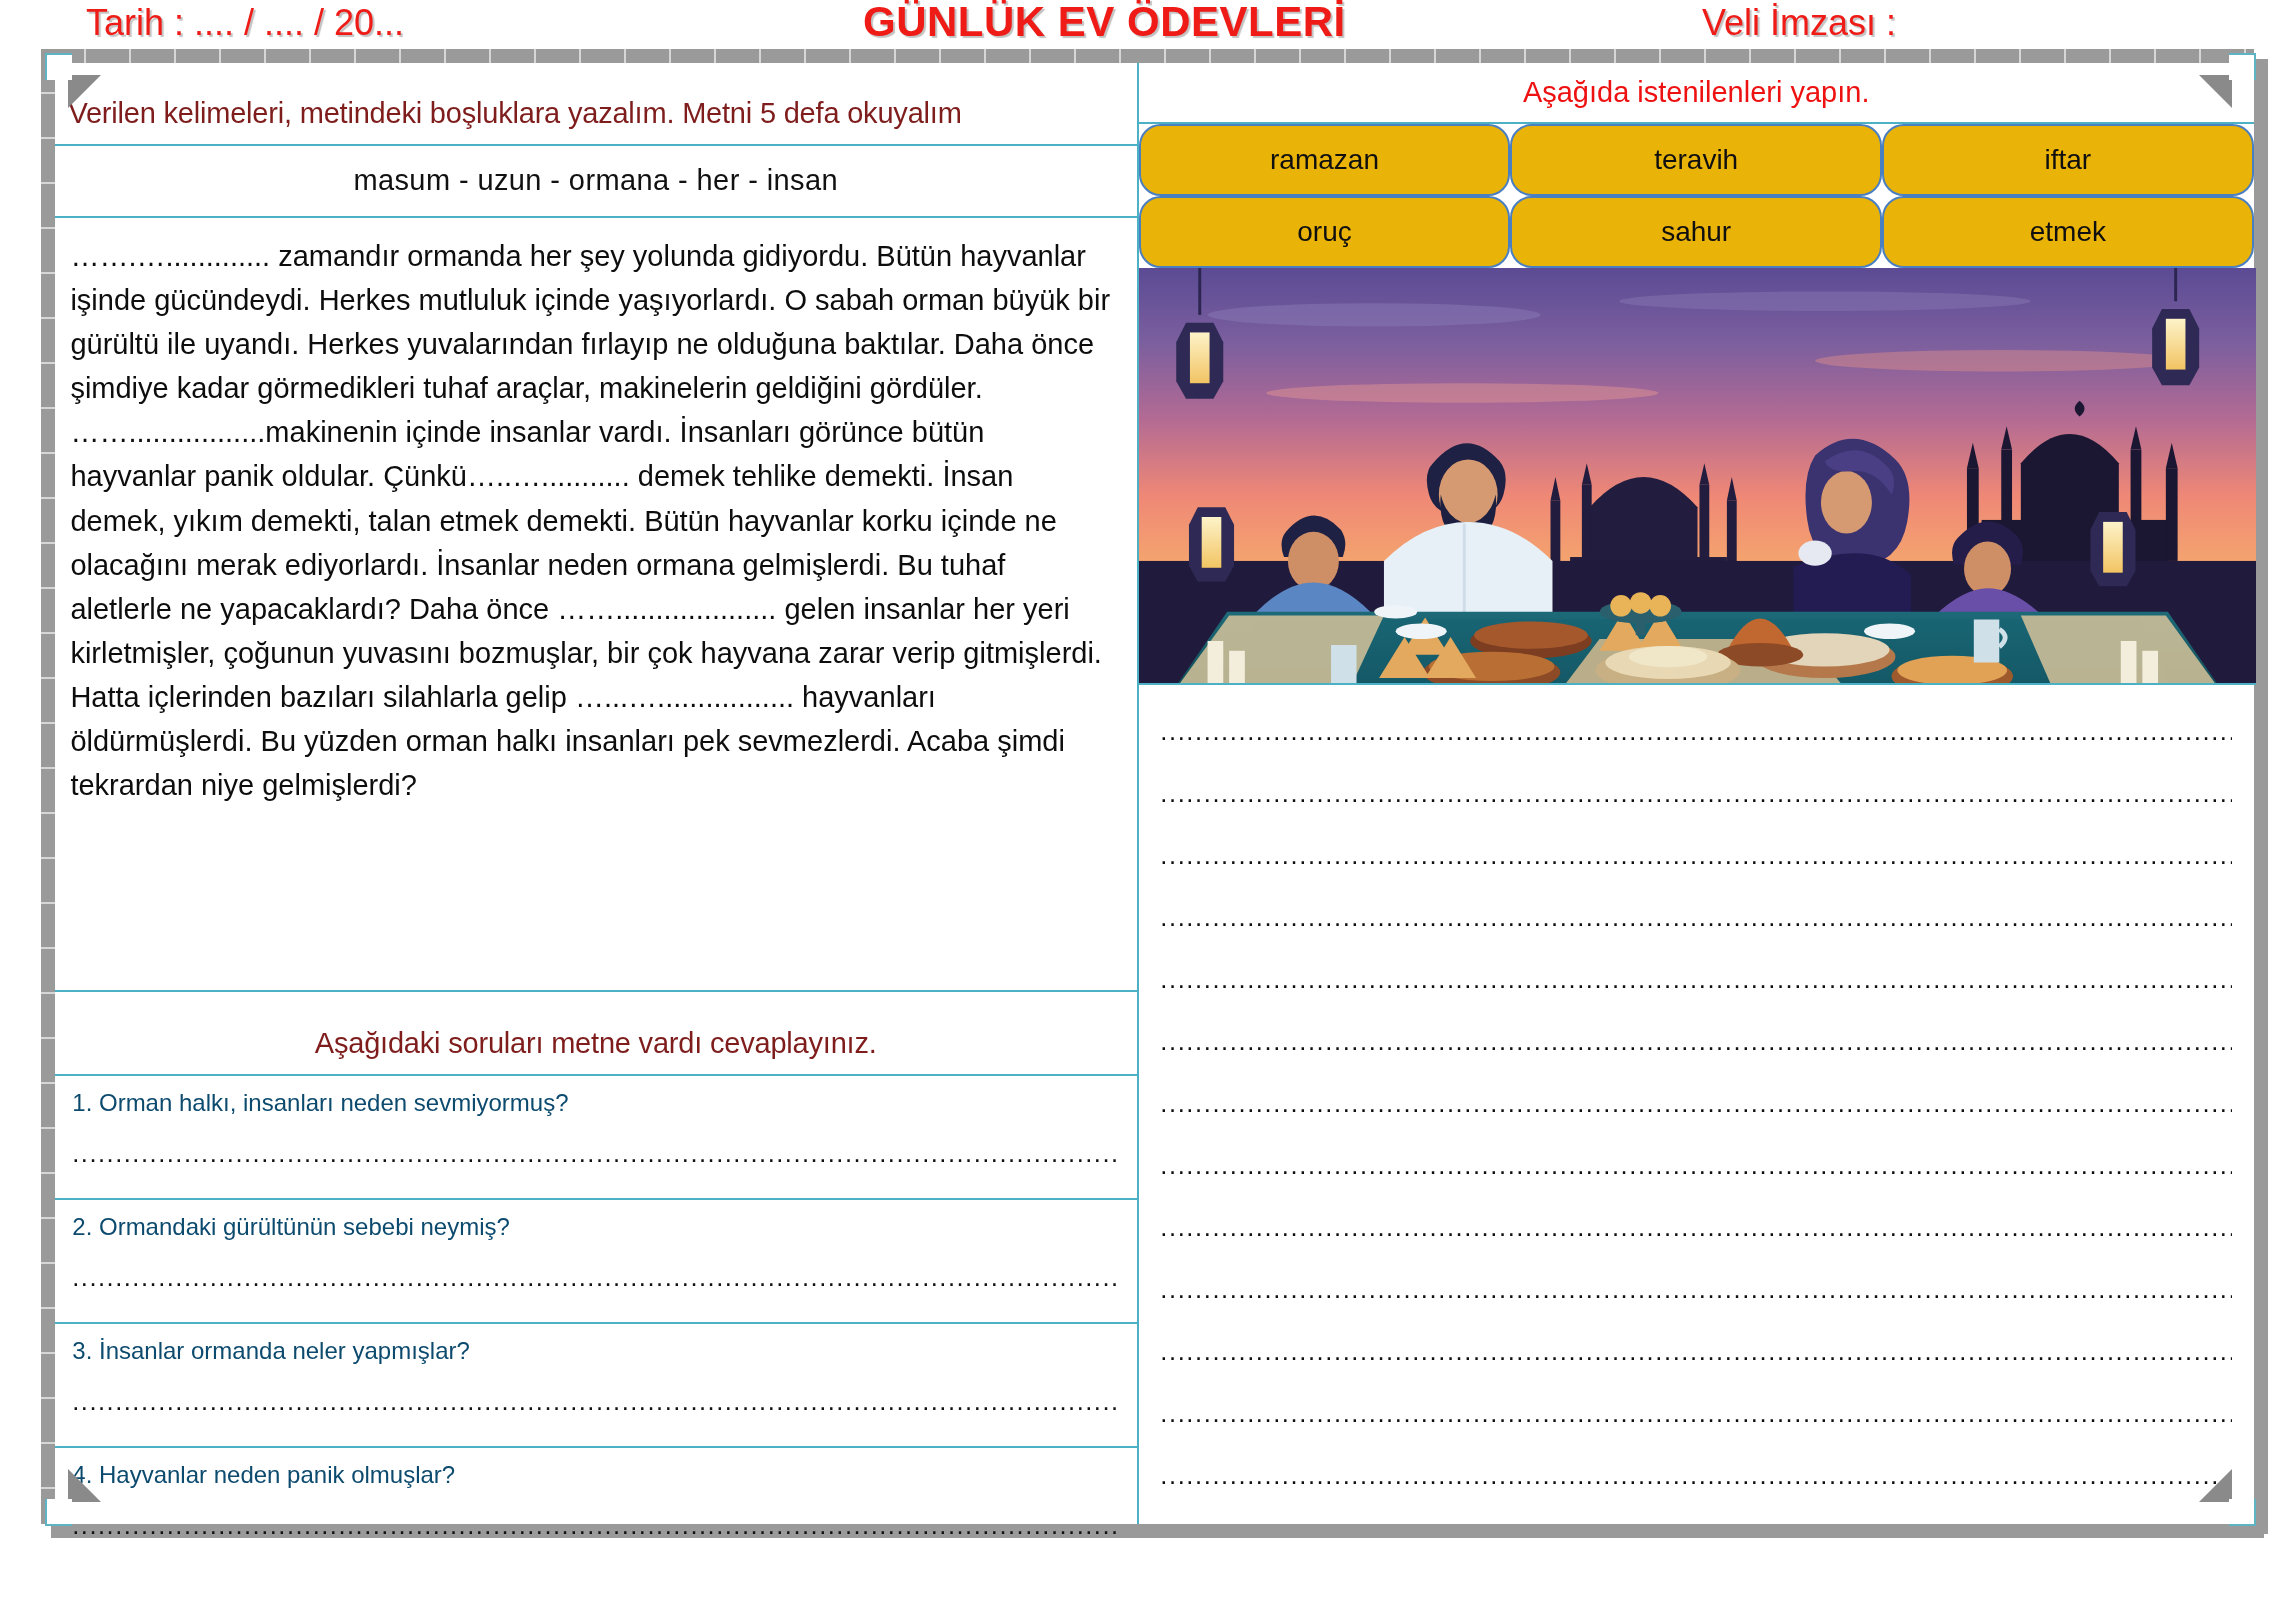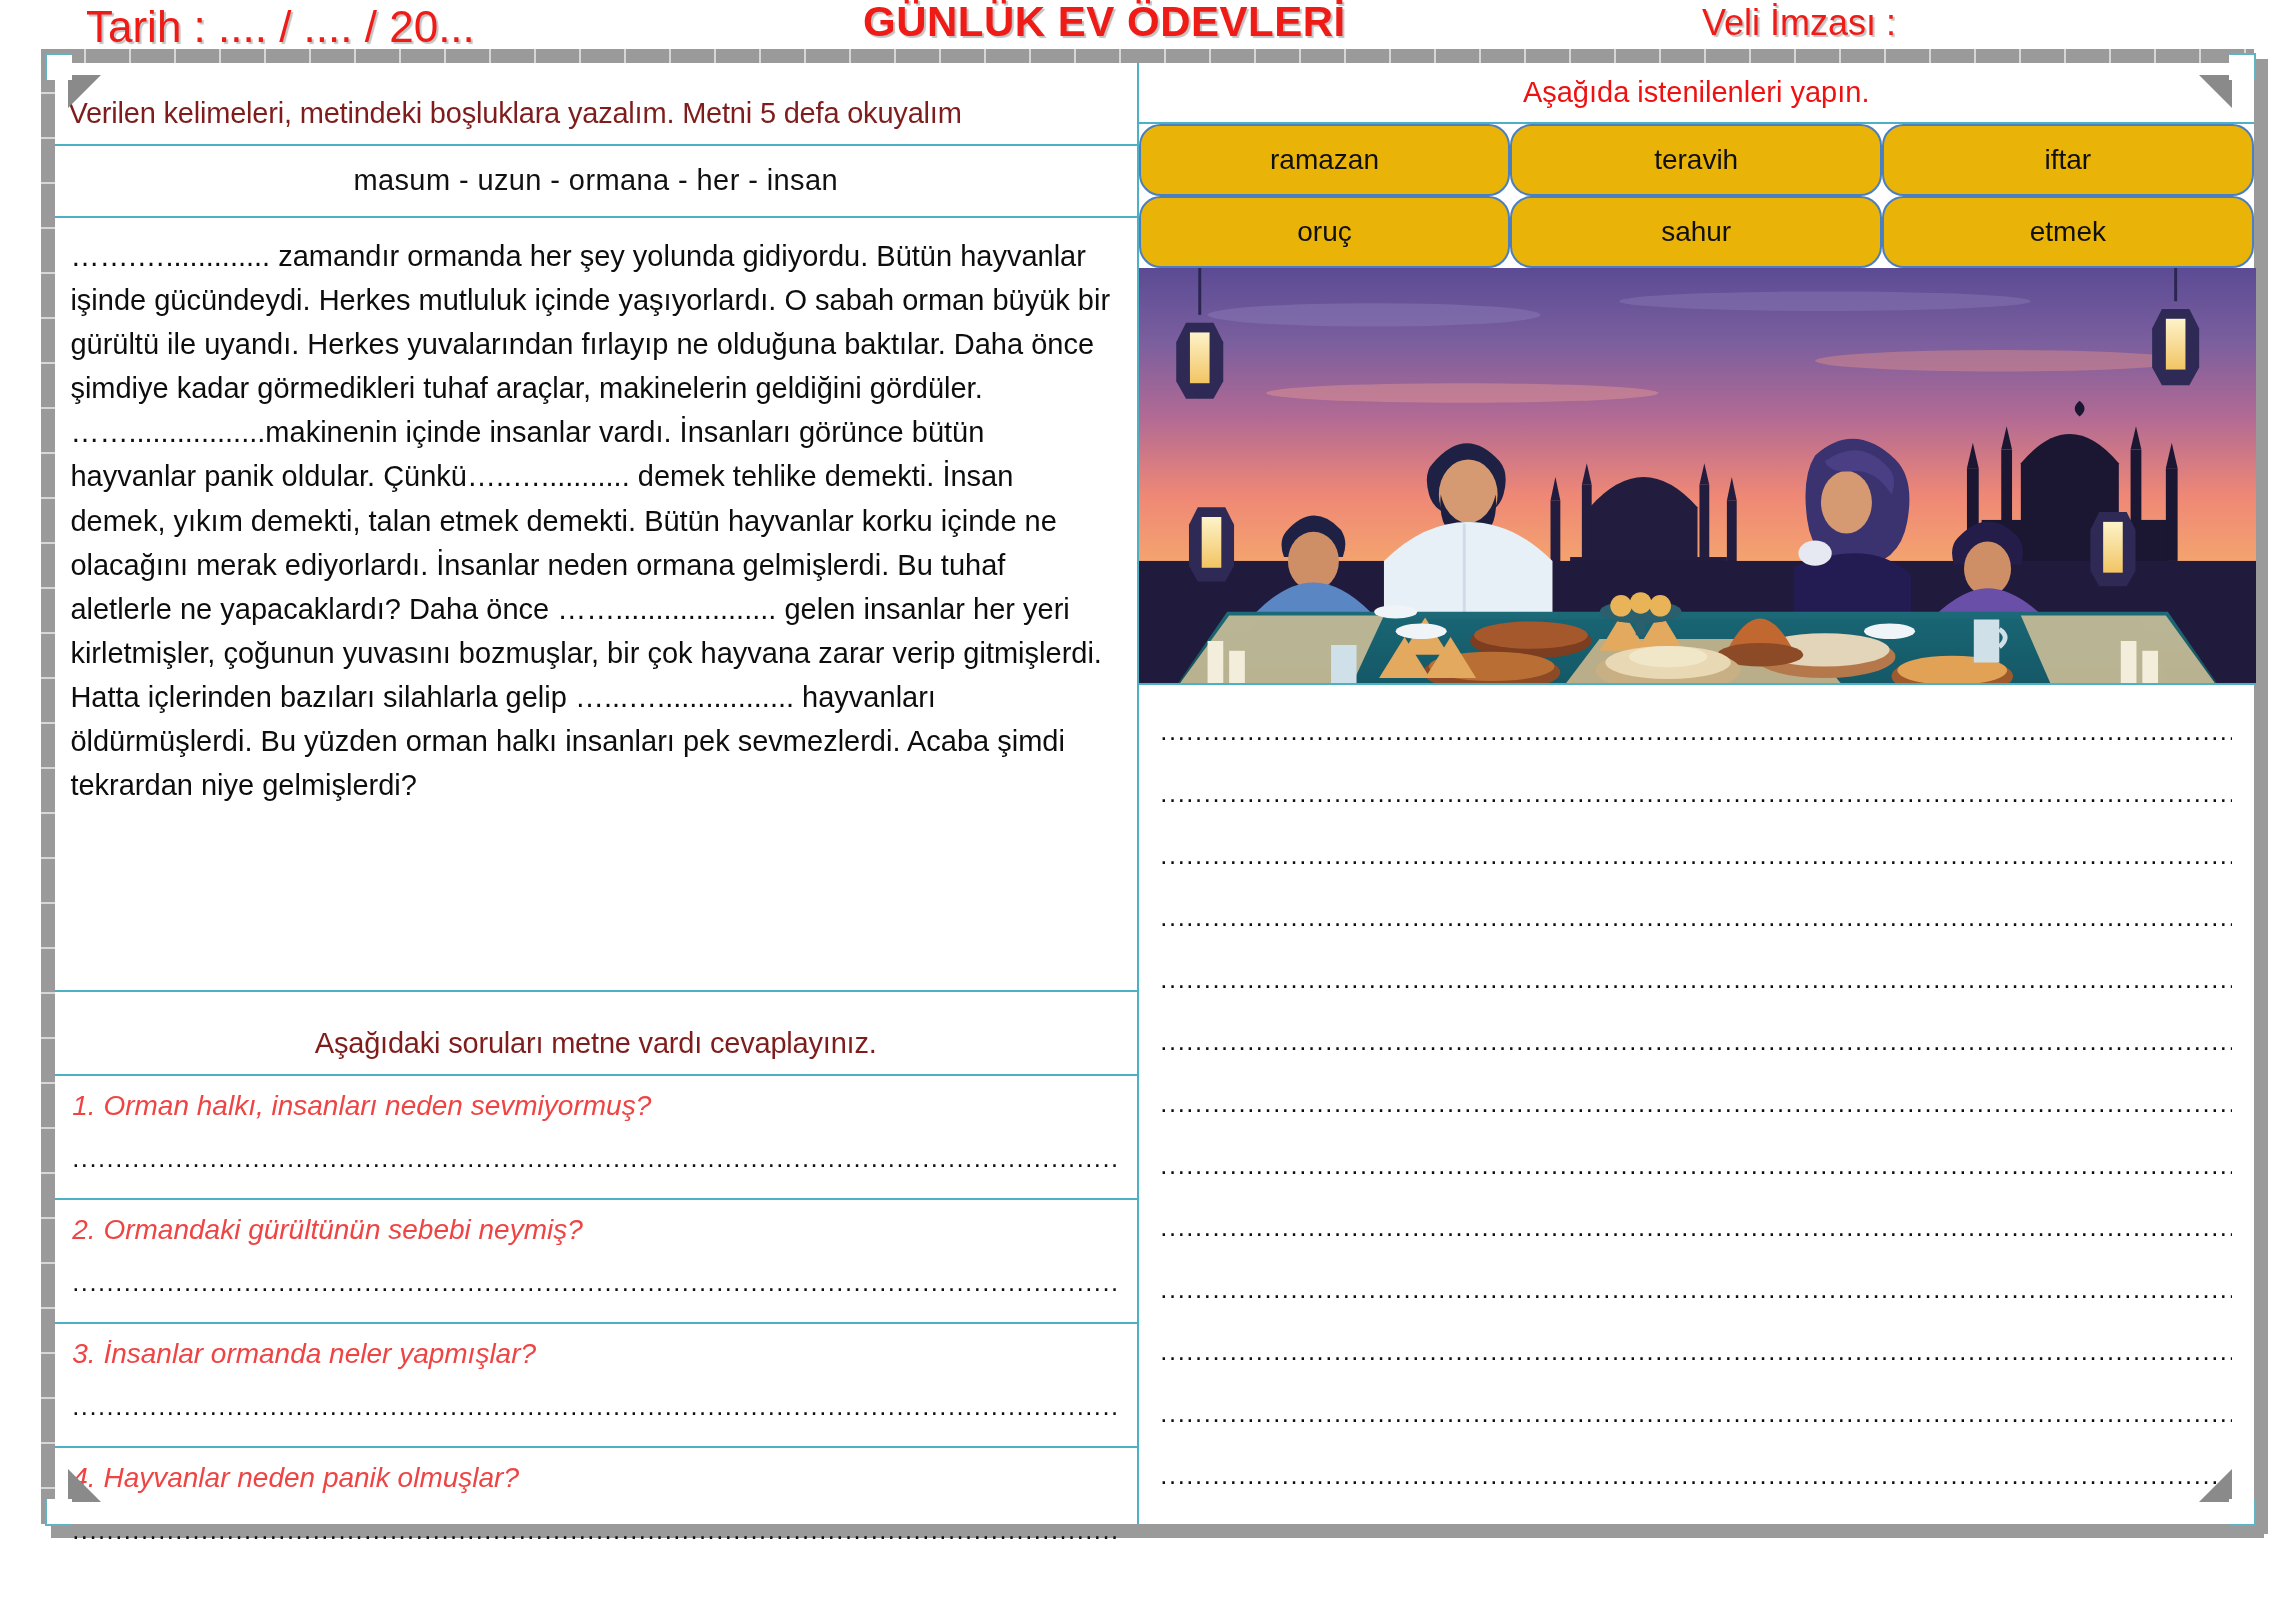--- a/index.html
+++ b/index.html
@@ -25,21 +25,21 @@
     left: 0; top: 0;
     width: 2293px; height: 51px;
   }
   .hdr-text {
     position: absolute;
     color: #ee1b17;
     font-weight: 400;
     white-space: nowrap;
     text-shadow: 2px 2px 1px rgba(120,120,120,.45);
   }
-  .hdr-date   { left: 86px;  top: 2px;  font-size: 44px; }
+  .hdr-date   { left: 86px;  top: 2px;  font-size: 36px; }
   .hdr-title  { left: 863px; top: -2px; font-size: 42px; font-weight: 700; letter-spacing: 0.5px; }
   .hdr-veli   { left: 1702px; top: 2px; font-size: 36px; }
 
   
   .frame {
     position: absolute;
     left: 41px;  top: 49px;
     width: 2213px; height: 1475px;
     box-sizing: border-box;
   }
@@ -154,25 +154,24 @@
   }
 
   .q-block {
     box-sizing: border-box;
     border-bottom: 2.9px solid #4cb1c4;
     padding: 11.8px 19.6px 7.8px 17.6px;
     height: 124px;
   }
   .q-block:last-child { border-bottom: none; }
   .q-text {
-    font-size: 28px;
-    color: #ef4444;
+    font-size: 24px;
+    color: #0c4a6e;
     line-height: 1.25;
     white-space: nowrap;
-    font-style: italic;
   }
   .q-dots {
     font-size: 25.5px;
     color: #111;
     letter-spacing: 1.5px;
     margin-top: 21.6px;
     overflow: hidden;
     white-space: nowrap;
     height: 29px;
   }

